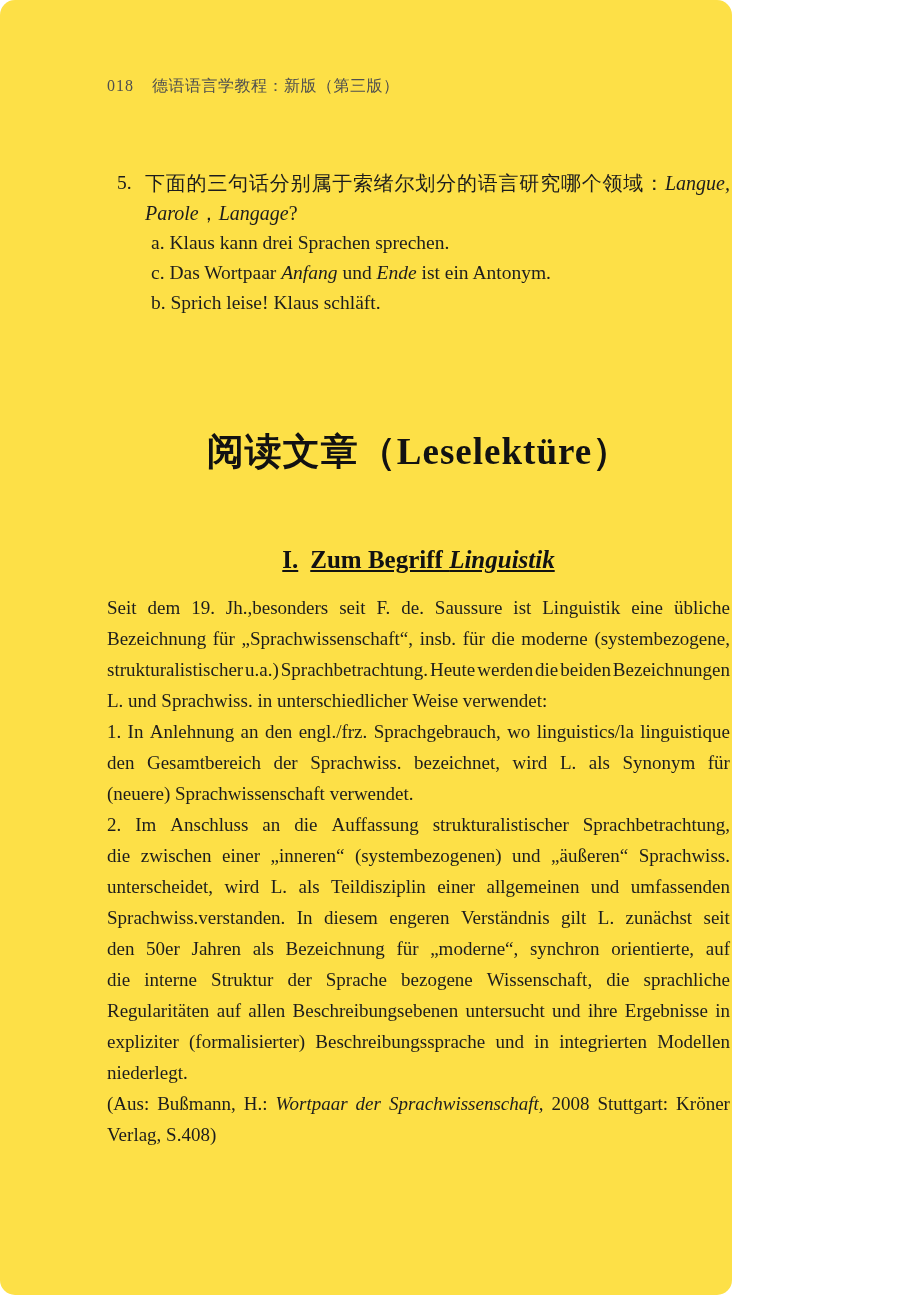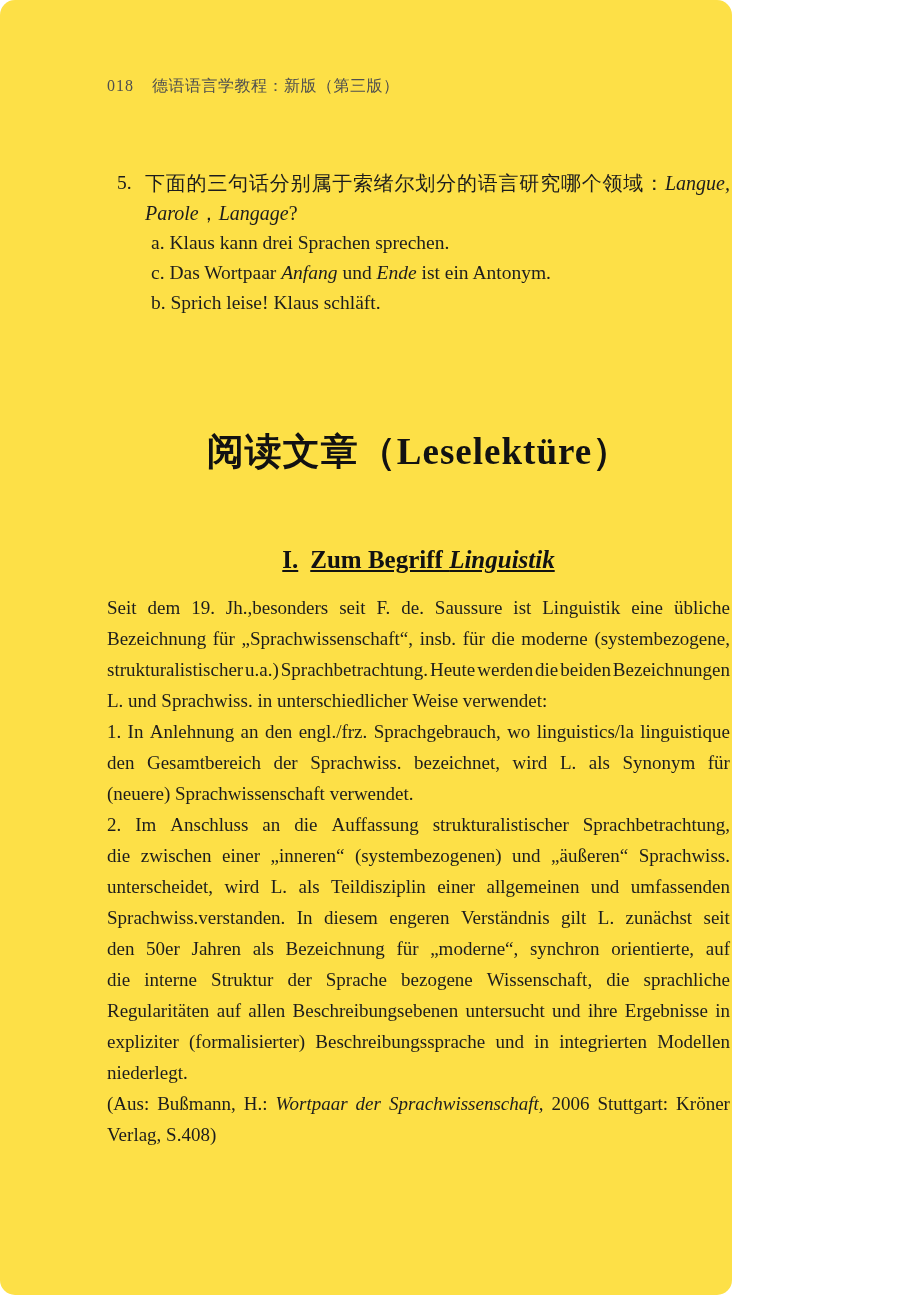--- a/index.html
+++ b/index.html
@@ -256,21 +256,21 @@
         <div class="tline"><span class="">niederlegt.</span></div>
       </div>
       <div>
         <div class="tline just">
           <span class="">(Aus:</span>
           <span class="">Bußmann,</span>
           <span class="">H.:</span>
           <span class="it ">Wortpaar</span>
           <span class="it ">der</span>
           <span class="it ">Sprachwissenschaft,</span>
-          <span class="">2006</span>
+          <span class="">2008</span>
           <span class="">Stuttgart:</span>
           <span class="">Kröner</span>
         </div>
         <div class="tline"><span class="">Verlag, S.408)</span></div>
       </div>
     </div>
 
 </div>
 
 </body></html>

